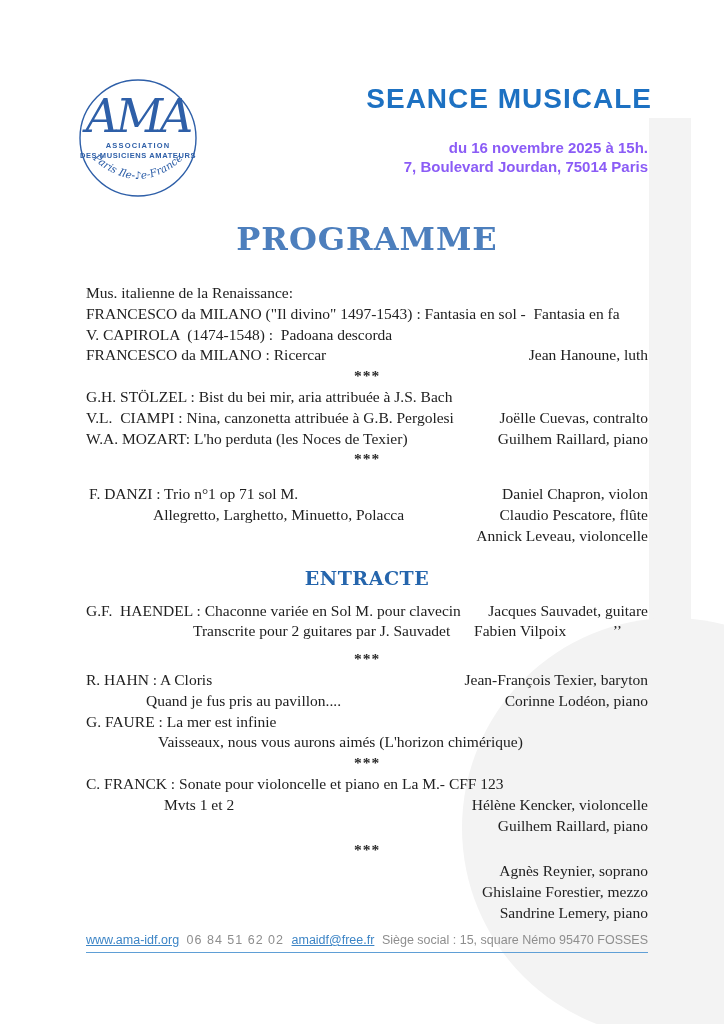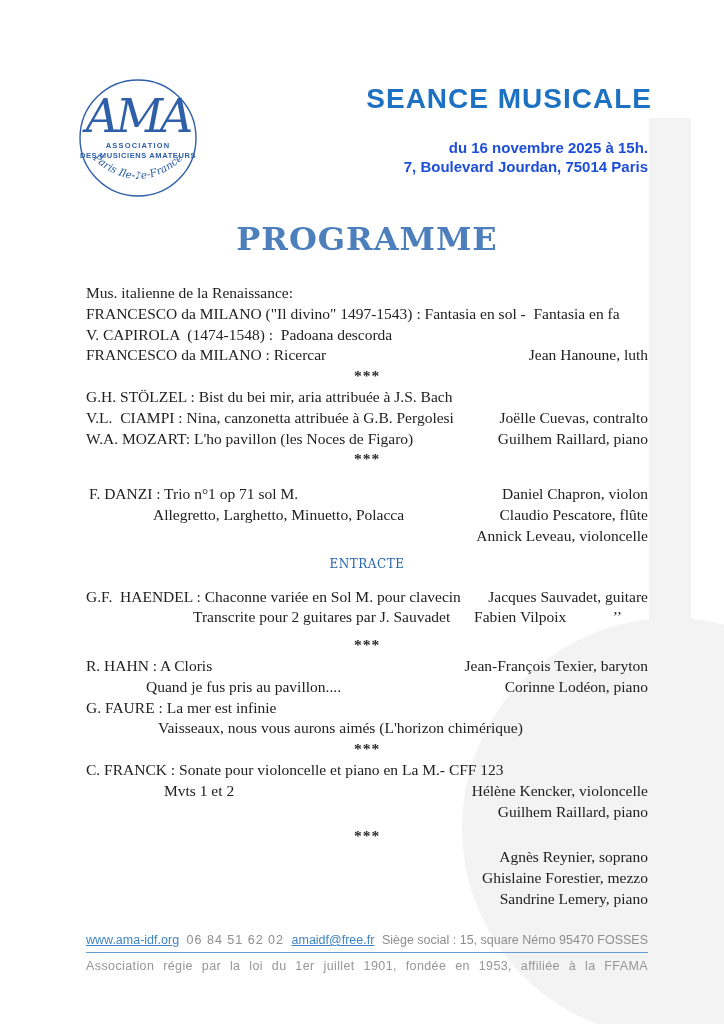--- a/index.html
+++ b/index.html
@@ -30,44 +30,44 @@
   }
   .seance-title{
     font-size:28px;font-weight:bold;letter-spacing:1px;
     color:#1d71c2;line-height:34px;
   }
   .date-block{
     position:absolute;right:76px;top:138px;width:420px;
     text-align:right;
     font-family:"Liberation Sans", sans-serif;
     font-weight:bold;font-size:15px;line-height:19px;
-    color:#1d4ed8;
+    color:#8b5cf6;
   }
   
   .prog-heading{
     position:absolute;left:86px;top:220px;width:562px;
     text-align:center;
     font-family:"DejaVu Serif", serif;
     font-weight:bold;font-size:32px;letter-spacing:1px;
     color:#4d7fbd;
   }
   
   .prog-body{
     position:absolute;left:86px;top:283px;width:562px;
     font-size:15.5px;line-height:20.8px;
   }
   .prow{height:20.8px;display:flex;white-space:pre;}
   .prow .lt{flex:0 0 auto;}
   .prow .rt{margin-left:auto;text-align:right;white-space:pre;}
   .psep{height:20.8px;text-align:center;font-weight:bold;letter-spacing:1px;color:#2b2b2b;}
   .entracte{
-    height:24px;margin-top:7px;margin-bottom:9px;
+    height:24px;margin-top:21px;margin-bottom:9px;
     text-align:center;
     font-family:"DejaVu Serif", serif;
-    font-weight:normal;font-size:12px;letter-spacing:0.5px;
+    font-weight:bold;font-size:19px;letter-spacing:0.5px;
     color:#2565ac;
   }
   .sp14{height:14px;} .sp7{height:7px;} .sp4{height:4px;}
   
   .footer{
     position:absolute;left:86px;top:922px;width:562px;
     font-family:"Liberation Sans", sans-serif;
     font-size:12.5px;color:#8e8e8e;margin-top:11px;
   }
   .footer-line1{
@@ -118,21 +118,21 @@
 
     <div class="prow"><span class="lt">Mus. italienne de la Renaissance:</span><span class="rt"></span></div>
     <div class="prow"><span class="lt">FRANCESCO da MILANO ("Il divino" 1497-1543) : Fantasia en sol -  Fantasia en fa</span><span class="rt"></span></div>
     <div class="prow"><span class="lt">V. CAPIROLA  (1474-1548) :  Padoana descorda</span><span class="rt"></span></div>
     <div class="prow"><span class="lt">FRANCESCO da MILANO : Ricercar</span><span class="rt">Jean Hanoune, luth</span></div>
 
     <div class="psep">***</div>
 
     <div class="prow"><span class="lt">G.H. STÖLZEL : Bist du bei mir, aria attribuée à J.S. Bach</span><span class="rt"></span></div>
     <div class="prow"><span class="lt">V.L.  CIAMPI : Nina, canzonetta attribuée à G.B. Pergolesi</span><span class="rt">Joëlle Cuevas, contralto</span></div>
-    <div class="prow"><span class="lt">W.A. MOZART: L'ho pavillon (les Noces de Figaro)</span><span class="rt">Guilhem Raillard, piano</span></div>
+    <div class="prow"><span class="lt">W.A. MOZART: L'ho perduta (les Noces de Texier)</span><span class="rt">Guilhem Raillard, piano</span></div>
 
     <div class="psep">***</div>
     <div class="sp14"></div>
 
     <div class="prow" style="padding-left:3px"><span class="lt">F. DANZI : Trio n°1 op 71 sol M.</span><span class="rt">Daniel Chapron, violon</span></div>
     <div class="prow" style="padding-left:67px"><span class="lt">Allegretto, Larghetto, Minuetto, Polacca</span><span class="rt">Claudio Pescatore, flûte</span></div>
     <div class="prow"><span class="lt"></span><span class="rt">Annick Leveau, violoncelle</span></div>
 
     <div class="entracte">ENTRACTE</div>
 
@@ -162,16 +162,15 @@
 
   </div>
 
   <div class="footer">
     <div class="footer-line1">
       <a>www.ama-idf.org</a>
       <span class="phone">06 84 51 62 02</span>
       <a>amaidf@free.fr</a>
       <span>Siège social : 15, square Némo 95470 FOSSES</span>
     </div>
-    <div class="footer-line2">Association régie par la loi du 1er juillet 1901, fondée en 1953, affiliée à la FFAMA</div>
   </div>
 
 </div>
 
 </body></html>

